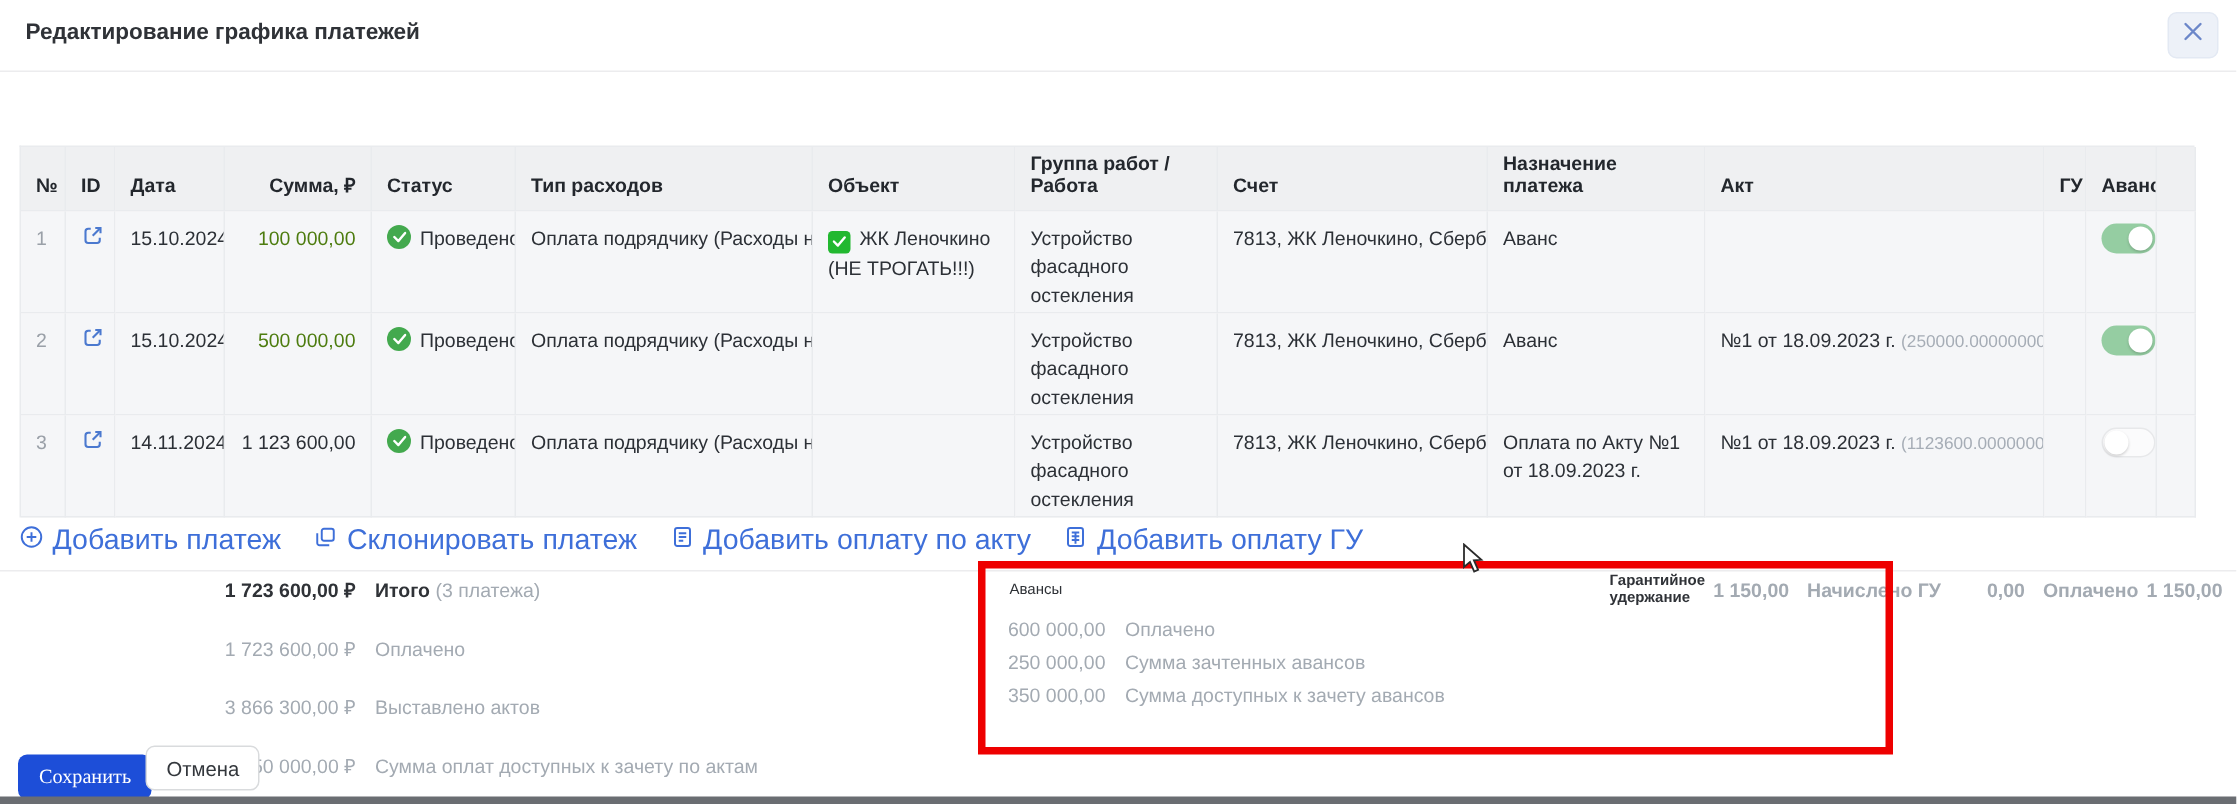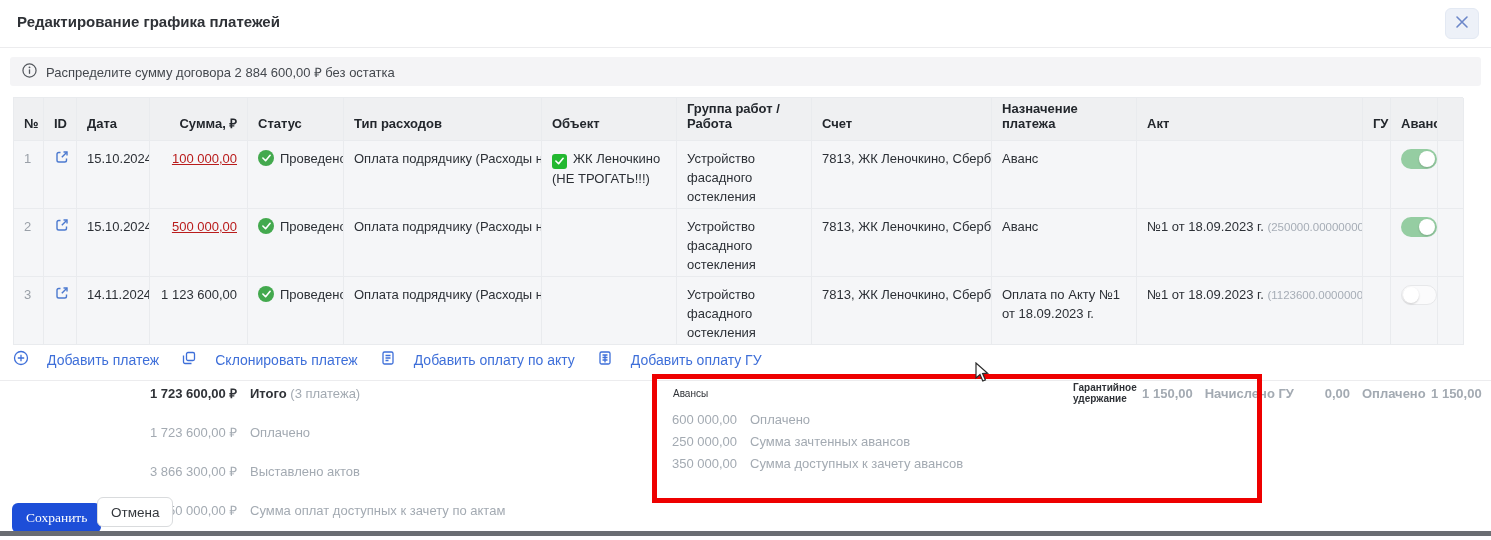--- a/index.html
+++ b/index.html
@@ -17,38 +17,38 @@
 
   
   .ptable { position:absolute; left:13px; top:97px; width:1450px; border-left:1px solid #e9ebee; border-top:1px solid #e9ebee; font-size:13px; }
   .trow { display:grid; grid-template-columns:30px 33px 73px 98px 96px 198px 135px 135px 180px 145px 226px 28px 47px 26px; }
   .trow > div { border-right:1px solid #e9ebee; border-bottom:1px solid #e9ebee; padding:8px 10px; overflow:hidden; }
   .thead > div { background:#eff0f2; display:flex; align-items:flex-end; padding-bottom:9px; font-weight:700; color:#23272d; line-height:15px; }
   .thead { height:43px; }
   .tbody > div { background:#f5f6f8; height:68px; line-height:19px; }
   .cell-num { color:#9aa0a8; }
   .cell-amount { text-align:right; white-space:nowrap; }
-  .amount-link { color:#b91c1c; cursor:pointer;text-decoration:underline; }
+  .amount-link { color:#4d7c0f; cursor:pointer; }
   .cell-nowrap { white-space:nowrap; }
   .ext-link { cursor:pointer; display:inline-block; }
   .status-cell { display:flex; gap:6px; align-items:flex-start; white-space:nowrap; }
   .status-dot { flex:0 0 16px; width:16px; height:16px; border-radius:50%; background:#43a94e; display:inline-flex; align-items:center; justify-content:center; margin-top:1px; }
   .obj-check { display:inline-flex; width:15px; height:15px; border-radius:3px; background:#22b830; align-items:center; justify-content:center; vertical-align:-2px; margin-right:6px; }
   .act-amt { color:#a6adb6; font-size:11.5px; }
   .toggle { width:36px; height:20px; border-radius:10px; position:relative; cursor:pointer; display:inline-block; }
   .toggle.on { background:#95cda2; }
   .toggle.off { background:#fbfbfc; border:1px solid #e7e8ea; }
   .toggle .knob { position:absolute; top:2px; width:16px; height:16px; border-radius:50%; background:#fff; box-shadow:0 1px 2px rgba(0,0,0,.18); }
   .toggle.on .knob { right:2px; }
   .toggle.off .knob { left:1px; top:1px; }
 
   
   .actions-row { position:absolute; left:13px; top:350px; display:flex; gap:22px; align-items:center; }
   .actions-divider { position:absolute; left:0; top:380px; width:100%; border-top:1px solid #ececee; }
-  .action-link { display:flex; align-items:center; gap:18px; color:#3e6fd9; font-size:14px; cursor:pointer; white-space:nowrap; }
+  .action-link { display:flex; align-items:flex-start; gap:6px; color:#3e6fd9; font-size:19px; cursor:pointer; white-space:nowrap; }
 
   
   .srow { height:22px; display:flex; align-items:center; font-size:13px; }
   .sval { text-align:right; white-space:nowrap; color:#a3aab2; }
   .slab { margin-left:13px; color:#a3aab2; white-space:nowrap; }
   .sum-left { position:absolute; left:57px; top:382px; display:flex; flex-direction:column;gap:17px; }
   .sum-left .sval { width:180px; }
   .srow.em .sval, .srow.em .b { color:#2f3237; font-weight:700; }
   .muted { color:#a3aab2; font-weight:400; }
   .sum-block-title { height:22px; font-size:10px; color:#2f3237; display:flex; align-items:center; margin-bottom:4px; }
@@ -78,30 +78,20 @@
   <div class="modal-title">Редактирование графика платежей</div>
   <div class="close-btn">
     <span>
       <svg width="14" height="14" viewBox="0 0 14 14">
           <path d="M2 2 L12 12 M12 2 L2 12" stroke="#6c87c9" stroke-width="1.6" stroke-linecap="round"></path>
         </svg>
     </span>
   </div>
   <div class="title-divider"></div>
 
-  <div class="info-banner">
-    <span>
-      <svg width="15" height="15" viewBox="0 0 16 16">
-          <circle cx="8" cy="8" r="7" fill="none" stroke="#55595f" stroke-width="1.3"></circle>
-          <circle cx="8" cy="4.6" r="1" fill="#55595f"></circle>
-          <rect x="7.3" y="6.6" width="1.4" height="5" rx="0.7" fill="#55595f"></rect>
-        </svg>
-    </span>
-    <span>Распределите сумму договора 2 884 600,00 ₽ без остатка</span>
-  </div>
 
   <div class="ptable">
     <div class="trow thead">
       <div>№</div>
       <div>ID</div>
       <div>Дата</div>
       <div style="justify-content:flex-end">Сумма, ₽</div>
       <div>Статус</div>
       <div>Тип расходов</div>
       <div>Объект</div>

